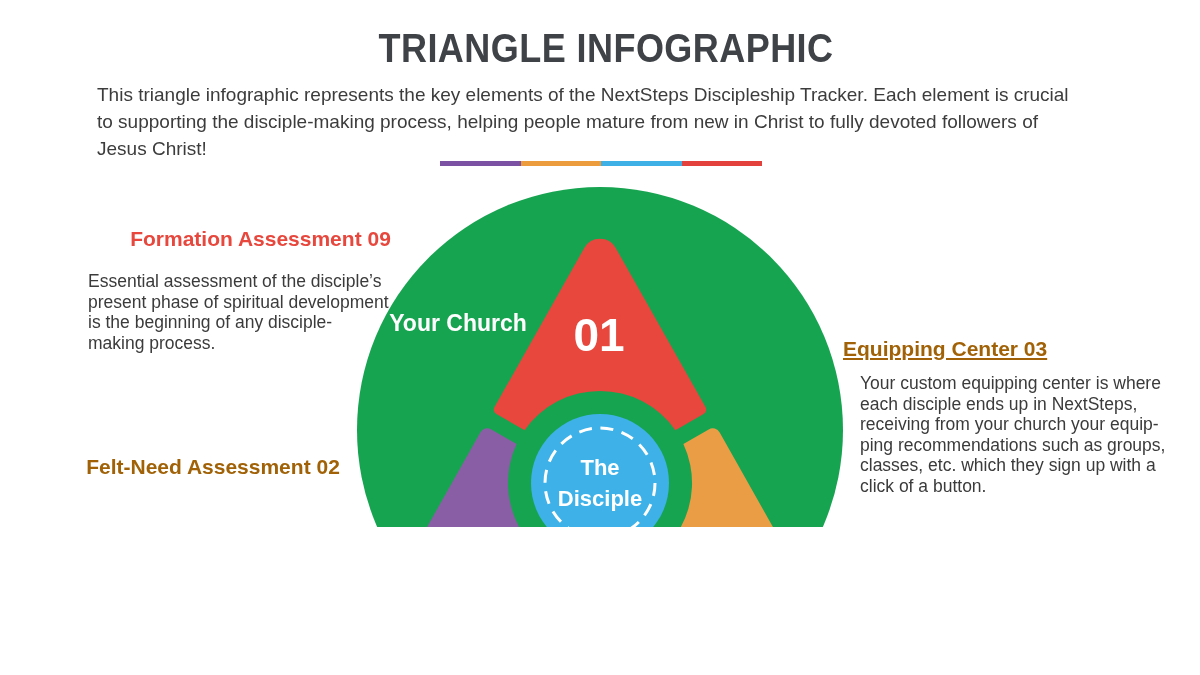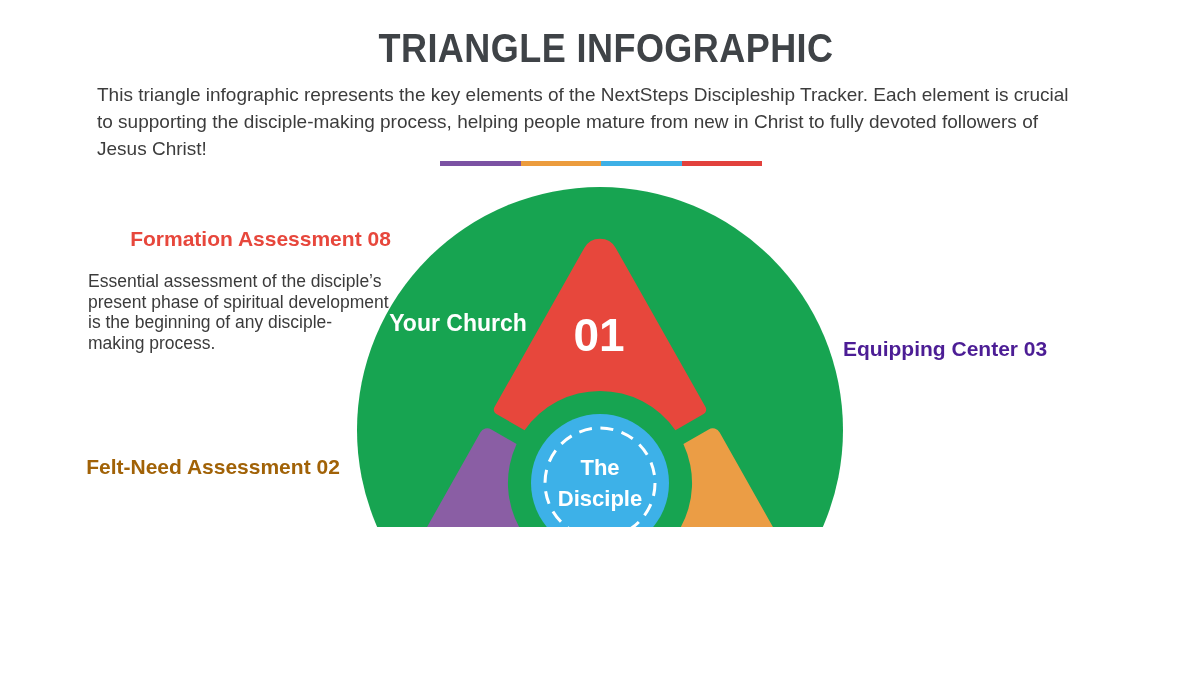--- a/index.html
+++ b/index.html
@@ -75,25 +75,26 @@
 
     <text class="svgt t-num" x="599" y="351" text-anchor="middle">01</text>
     <text class="svgt t-num" x="468" y="584" text-anchor="middle">02</text>
     <text class="svgt t-num" x="728" y="584" text-anchor="middle">03</text>
 
     <text class="svgt t-center" x="600" y="475" text-anchor="middle">The</text>
     <text class="svgt t-center" x="600" y="506" text-anchor="middle">Disciple</text>
   </svg>
 
   <section class="sec sec-formation">
-    <h2 style="color: rgb(231, 71, 60);">Formation Assessment 08</h2>
+    <h2 style="color: rgb(231, 71, 60);">Formation Assessment 09</h2>
     <p>Essential assessment of the disciple’s<br>present phase of spiritual development<br>is the beginning of any disciple-<br>making process.</p>
   </section>
 
   <section class="sec sec-feltneed">
     <h2 style="color: #a16207;">Felt-Need Assessment 02</h2>
   </section>
 
   <section class="sec sec-equipping">
-    <h2 style="color: #4c1d95;">Equipping Center 03</h2>
+    <h2 style="color: #a16207; text-decoration: underline;">Equipping Center 03</h2>
+    <p>Your custom equipping center is where<br>each disciple ends up in NextSteps,<br>receiving from your church your equip-<br>ping recommendations such as groups,<br>classes, etc. which they sign up with a<br>click of a button.</p>
   </section>
 
 </div>
 
 </body></html>

